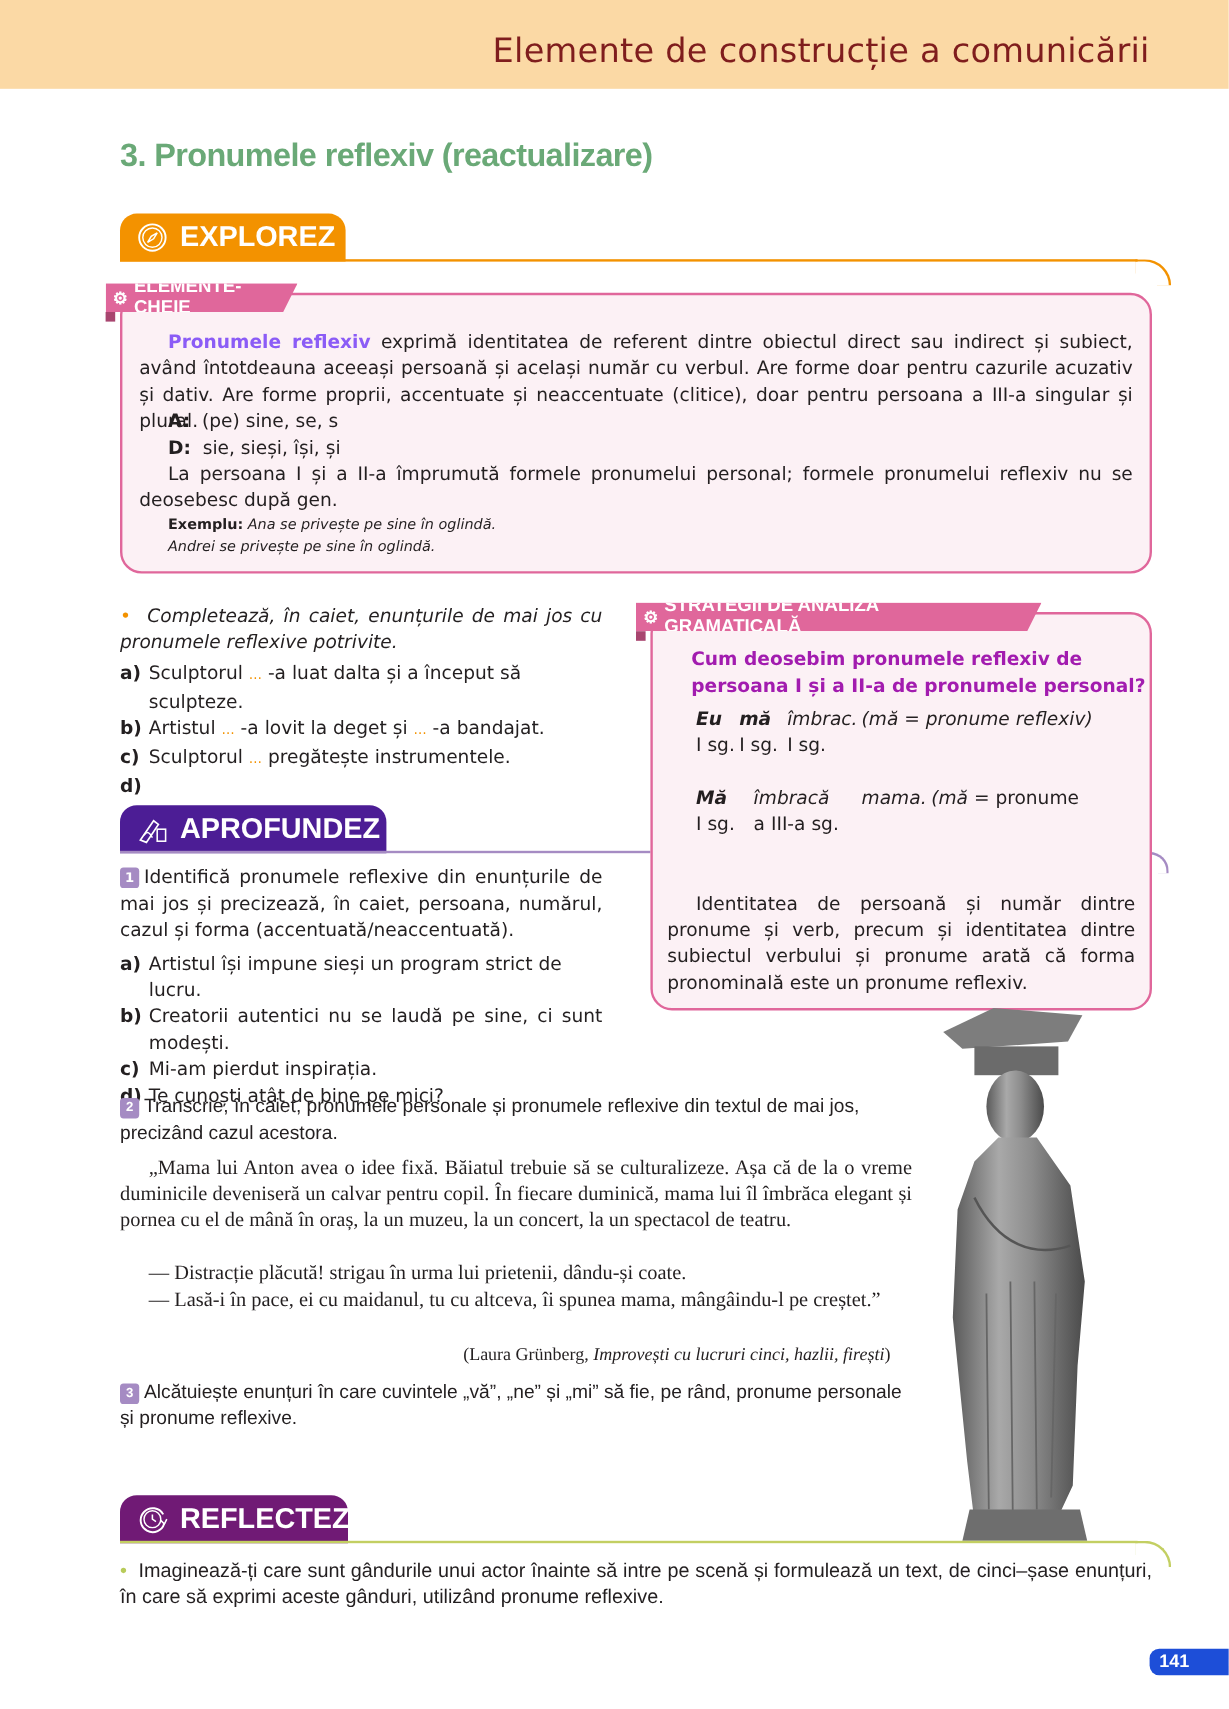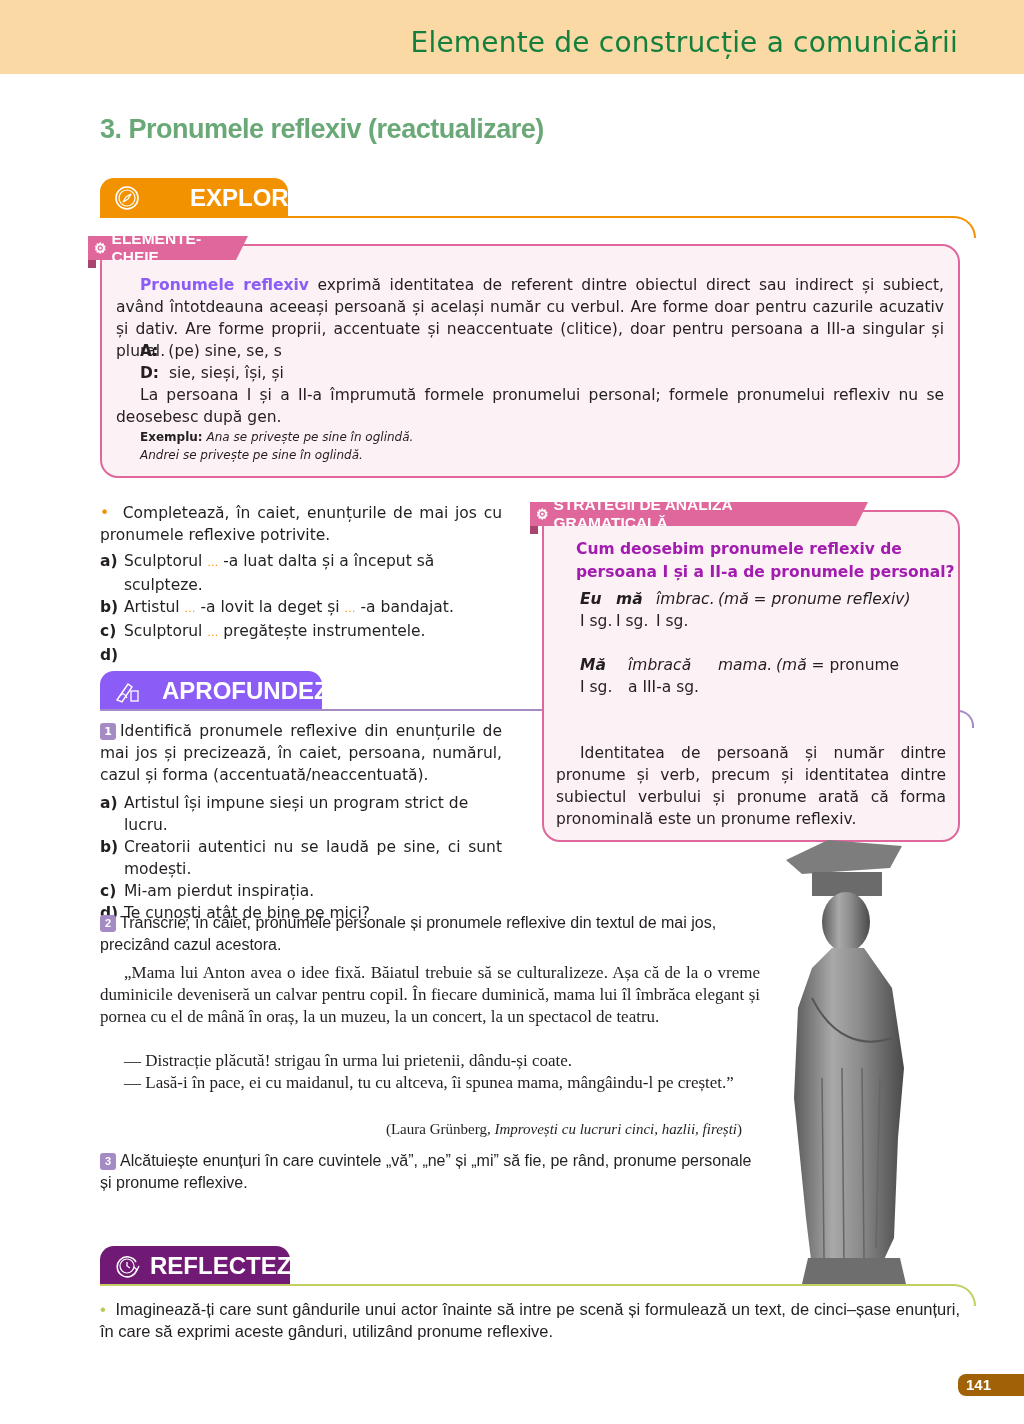--- a/index.html
+++ b/index.html
@@ -5,21 +5,21 @@
   html, body { margin:0; padding:0; }
   body {
     width:1024px; height:1424px; position:relative; overflow:hidden;
     background:#ffffff; font-family:"DejaVu Sans", sans-serif; color:#231f20;
   }
   .abs { position:absolute; }
   .header-band {
     left:0; top:0; width:1024px; height:74px; background:#fbd9a5;
   }
   .header-title {
-    right:66px; top:26px; font-size:28px; color:#15803d;
+    right:66px; top:26px; font-size:28px; color:#7f1d1d;
     font-family:"DejaVu Sans", sans-serif; letter-spacing:0.2px;
   }
   .lesson-title {
     left:100px; top:114px; font-size:27px; font-weight:bold; color:#6aa977;
     font-family:"Liberation Sans", sans-serif; letter-spacing:-0.5px;
   }
   .section-tab {
     height:40px; border-radius:14px 14px 0 0; color:#fff;
     font-family:"Liberation Sans", sans-serif; font-weight:bold; font-size:24px;
     display:flex; align-items:center; padding-left:14px; box-sizing:border-box;
@@ -50,35 +50,35 @@
   .num-badge {
     display:inline-block; width:16px; height:17px; background:#a58bc3; color:#fff;
     border-radius:3px; font-size:11px; font-weight:bold; text-align:center; line-height:17px;
     margin-right:4px; vertical-align:1px;
   }
   .serif { font-family:"Liberation Serif", serif; font-size:17px; line-height:22px; }
   .cond { font-family:"Liberation Sans", sans-serif; font-size:16px; line-height:22px; }
   .list-row { display:flex; }
   .list-row .lbl { width:24px; font-weight:bold; flex:none; }
   .page-num {
-    background:#a16207; color:#fff; font-weight:bold; font-family:"Liberation Sans", sans-serif;
+    background:#1d4ed8; color:#fff; font-weight:bold; font-family:"Liberation Sans", sans-serif;
     font-size:15px; height:22px; border-radius:8px 0 0 8px; padding-left:8px; box-sizing:border-box;
     line-height:22px;
   }
   .statue { }
 </style>
 </head>
 <body>
 
 <div class="abs header-band"></div>
 <div class="abs header-title">Elemente de construcție a comunicării</div>
 
 <div class="abs lesson-title">3. Pronumele reflexiv (reactualizare)</div>
 
-<div class="abs section-tab" style="left:100px; top:178px; width:188px; background:#f39200;gap:40px;">
+<div class="abs section-tab" style="left:100px; top:178px; width:188px; background:#f39200;">
   <span class="tab-icon">
     <svg width="26" height="26" viewBox="0 0 26 26">
         <circle cx="13" cy="13" r="11" fill="none" stroke="#fff" stroke-width="1.6"></circle>
         <circle cx="13" cy="13" r="8" fill="none" stroke="#fff" stroke-width="1.2"></circle>
         <path d="M17 9 L14 14 L9 17 L12 12 Z" fill="none" stroke="#fff" stroke-width="1.3"></path>
       </svg>
   </span>
   <span>EXPLOREZ</span>
 </div>
 <div class="abs section-line" style="left:100px; top:216px; width:848px; background:#f39200;"></div>
@@ -99,42 +99,42 @@
 </div>
 <div class="abs body-text" style="left:140px; top:362px;">
   <b>D:</b>&nbsp;&nbsp;<span>sie, sieși, își, și</span>
 </div>
 <div class="abs body-text justify" style="left:116px; top:384px; width:828px; text-indent:24px;">La persoana I și a II-a împrumută formele pronumelui personal; formele pronumelui reflexiv nu se deosebesc după gen.</div>
 <div class="abs small-it" style="left:140px; top:428px;">
   <span class="small-b">Exemplu:</span> <span>Ana se privește pe sine în oglindă.</span>
 </div>
 <div class="abs small-it" style="left:140px; top:446px;">Andrei se privește pe sine în oglindă.</div>
 
-<div class="abs body-text justify" style="left:100px; top:502px; width:402px;">
+<div class="abs body-text justify" style="left:100px; top:502px; width:402px;font-style:italic;">
   <span class="bullet-or">•</span>&nbsp;&nbsp;<span>Completează, în caiet, enunțurile de mai jos cu pronumele reflexive potrivite.</span>
 </div>
 <div class="abs body-text" style="left:100px; top:550px; width:410px;">
   <div class="list-row">
     <span class="lbl">a)</span>
     <span><span>Sculptorul </span><span class="dots">…</span><span> -a luat dalta și a început să sculpteze.</span></span>
   </div>
   <div class="list-row">
     <span class="lbl">b)</span>
     <span><span>Artistul </span><span class="dots">…</span><span> -a lovit la deget și </span><span class="dots">…</span><span> -a bandajat.</span></span>
   </div>
   <div class="list-row">
     <span class="lbl">c)</span>
     <span><span>Sculptorul </span><span class="dots">…</span><span> pregătește instrumentele.</span></span>
   </div>
   <div class="list-row">
     <span class="lbl">d)</span>
   </div>
 </div>
 
-<div class="abs section-tab" style="left:100px; top:671px; width:222px; background:#8b5cf6;gap:12px;">
+<div class="abs section-tab" style="left:100px; top:671px; width:222px; background:#4c1d95;">
   <span class="tab-icon">
     <svg width="28" height="26" viewBox="0 0 28 26">
         <path d="M3 22 L14 6 L18 9 L8 24 Z" fill="none" stroke="#fff" stroke-width="1.4"></path>
         <path d="M6 18 C9 14 11 16 13 20" fill="none" stroke="#fff" stroke-width="1.2"></path>
         <rect x="17" y="13" width="7" height="10" fill="none" stroke="#fff" stroke-width="1.3"></rect>
       </svg>
   </span>
   <span>APROFUNDEZ</span>
 </div>
 <div class="abs section-line" style="left:100px; top:709px; width:442px; background:#a58bc3;"></div>

